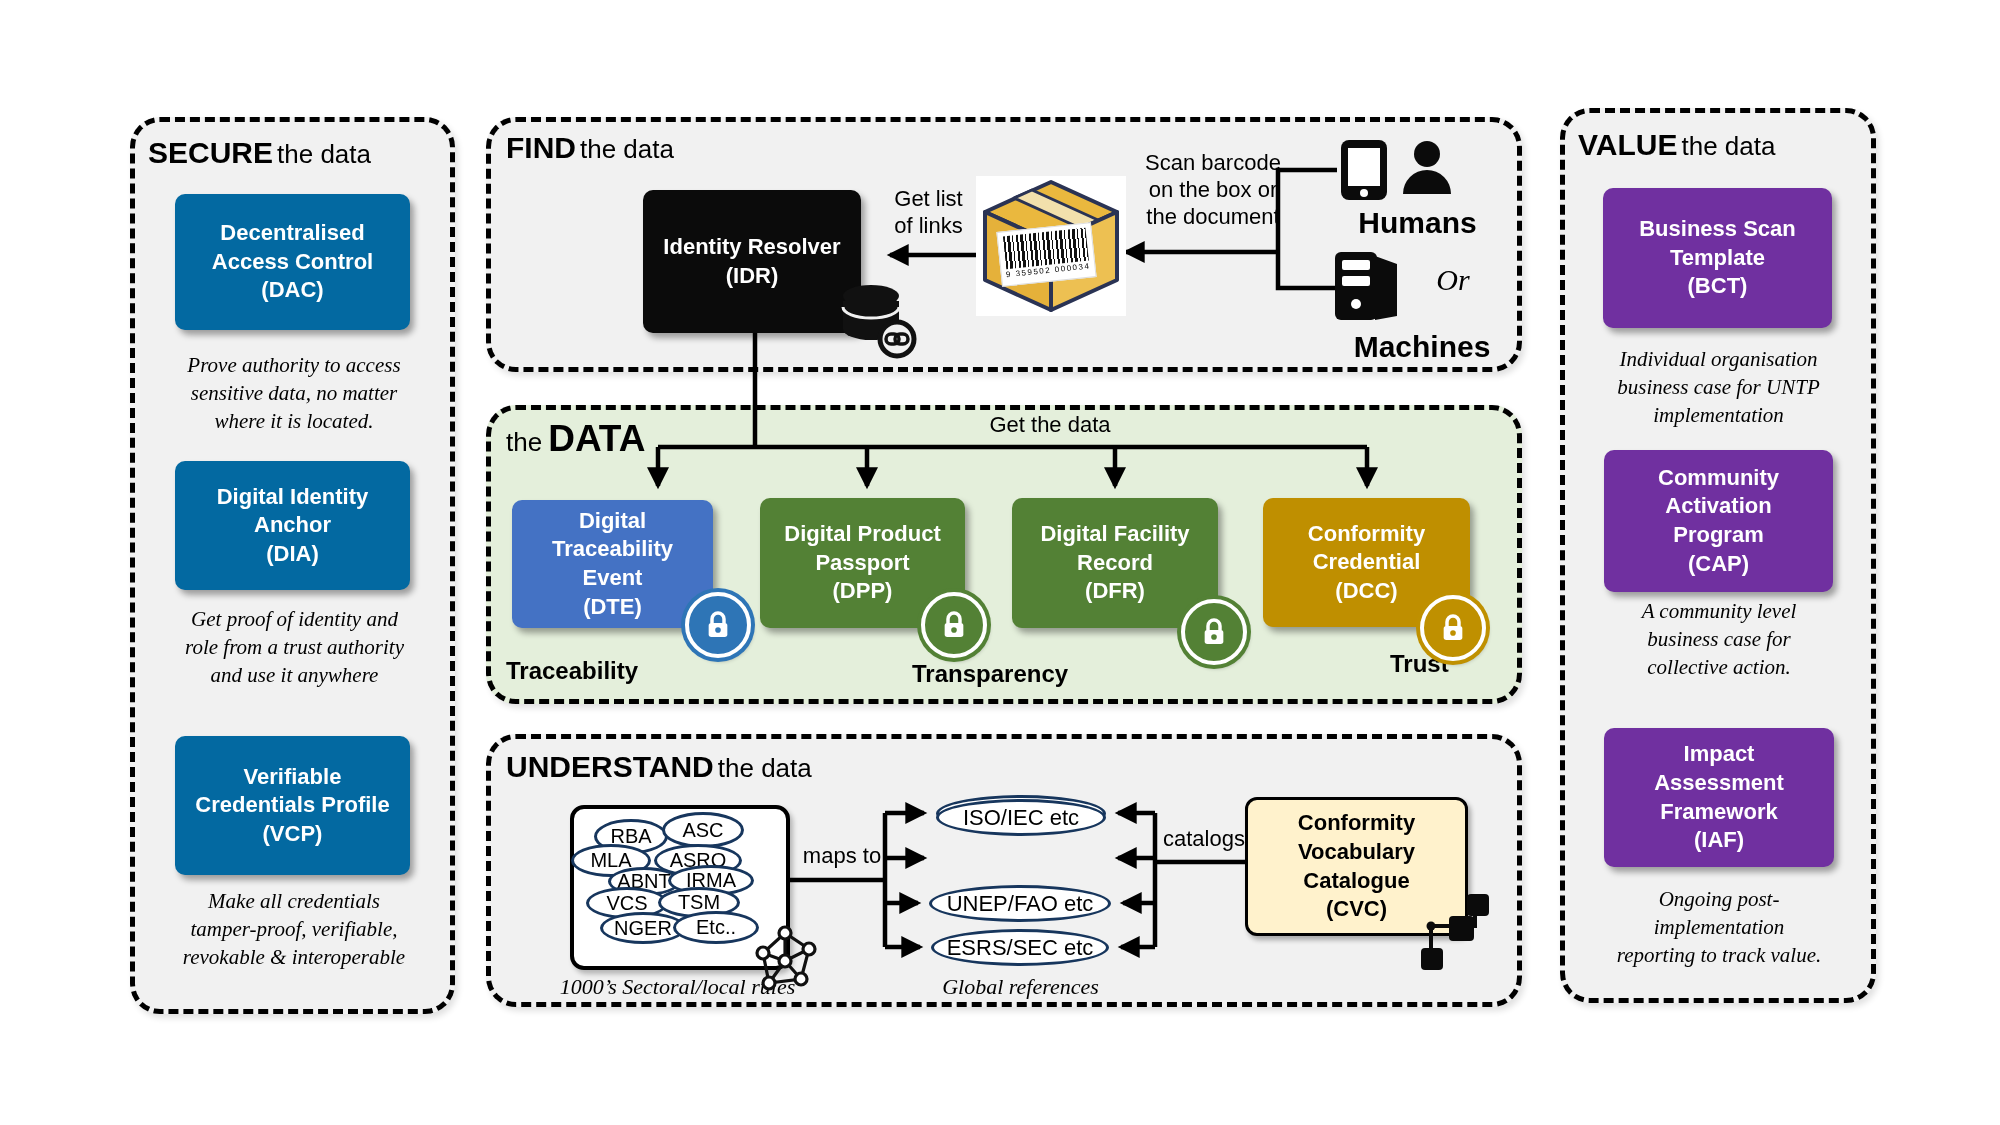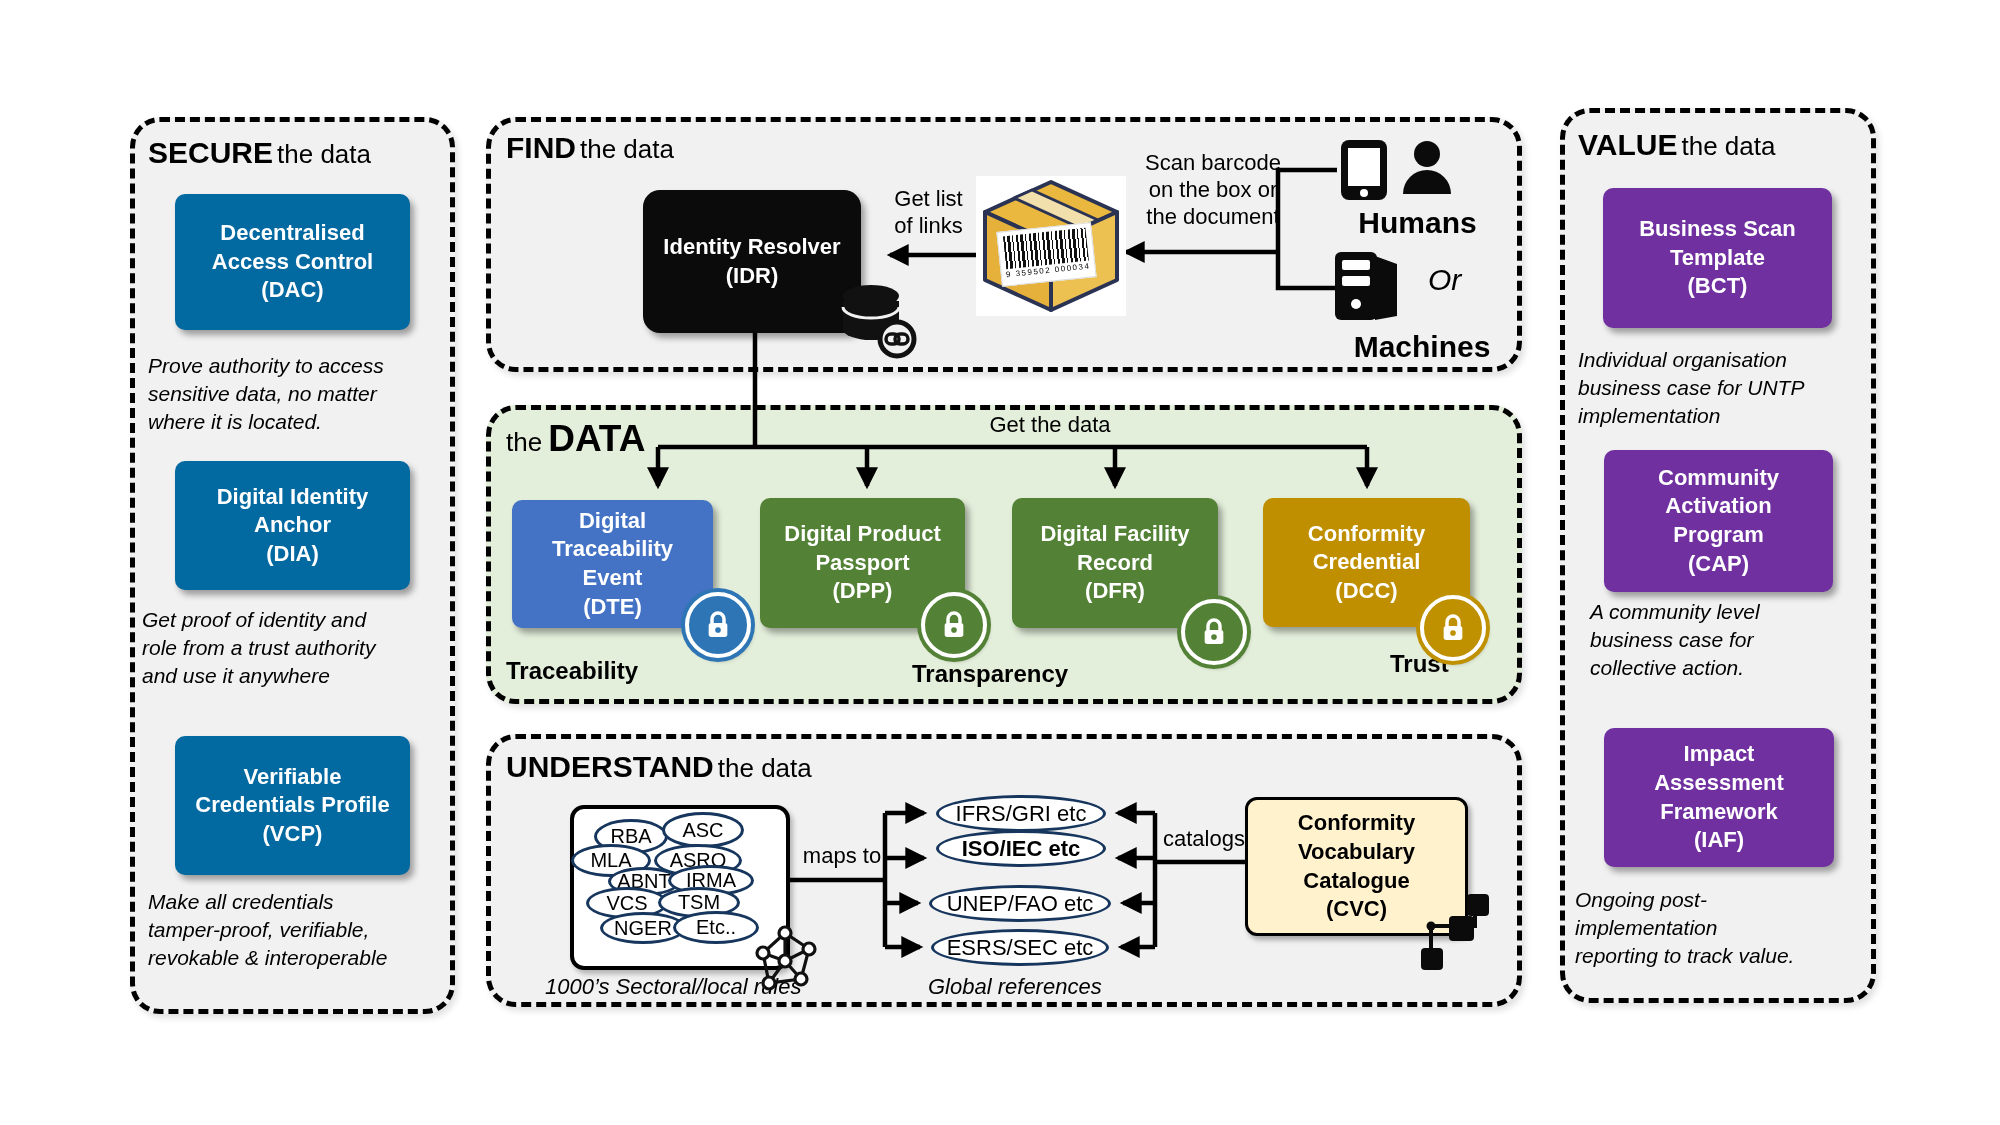--- a/index.html
+++ b/index.html
@@ -10,22 +10,22 @@
   .panel.green{background:#e4efdb;}
   .ptitle{position:absolute;font-size:26px;z-index:4;white-space:nowrap;}
   .ptitle b{font-size:30px;font-weight:700;}
   .ptitle .big{font-size:37px;font-weight:700;}
   .ptitle span{margin-left:4px;}
   .card{position:absolute;border-radius:10px;color:#fff;display:flex;align-items:center;justify-content:center;
         text-align:center;font-weight:700;font-size:22px;line-height:1.3;white-space:pre-line;
         box-shadow:4px 5px 6px rgba(0,0,0,.35);z-index:4;box-sizing:border-box;}
   .red{background:#0369a1;} .purple{background:#7030a0;} .blue{background:#4472c4;}
   .grn{background:#538135;} .gold{background:#bf8f00;} .blk{background:#0b0b0b;}
-  .desc{position:absolute;font-style:italic;font-size:21px;line-height:1.33;
-        white-space:pre-line;z-index:4;}
+  .desc{position:absolute;font-style:italic;font-size:21px;line-height:1.33;text-align:center;
+        white-space:pre-line;z-index:4;font-family:Liberation Serif, serif;}
   .lbl{position:absolute;font-size:22px;line-height:1.22;z-index:4;}
   .cap{position:absolute;font-weight:700;font-size:24px;z-index:4;white-space:nowrap;}
   .bold26{font-weight:700;font-size:30px;}
   .lock{position:absolute;width:58px;height:58px;border-radius:50%;border:4px solid #fff;
         display:flex;align-items:center;justify-content:center;z-index:6;}
   .bubble{position:absolute;border:3px solid #17365d;border-radius:50%;background:#fff;display:flex;
           align-items:center;justify-content:center;font-size:20px;z-index:5;box-sizing:border-box;}
   .gell{position:absolute;border:3px solid #17365d;border-radius:50%;background:#fff;display:flex;
         align-items:center;justify-content:center;font-size:22px;z-index:5;box-sizing:border-box;}
   .rulesbox{position:absolute;left:570px;top:805px;width:212px;height:157px;background:#fff;
@@ -102,21 +102,21 @@
   <div class="card red" style="left:175px;top:736px;width:235px;height:139px;">Verifiable
 Credentials Profile
 (VCP)</div>
   <div class="desc" style="left:148px;top:888px;width:292px;">Make all credentials
 tamper-proof, verifiable,
 revokable &amp; interoperable</div>
 
   <div class="ptitle" style="left:506px;top:131px;">
     <b>FIND</b><span>the data</span>
   </div>
-  <div class="card blk" style="left:643px;top:190px;width:218px;height:143px;border-radius:17px;">Identity Resolver
+  <div class="card blk" style="left:643px;top:190px;width:218px;height:143px;">Identity Resolver
 (IDR)</div>
 
   <svg class="icon" style="left:838px;top:283px;" width="82" height="78" viewBox="0 0 82 78">
     <ellipse cx="33" cy="13" rx="28" ry="11" fill="#111"></ellipse>
     <path d="M5,18 V46 A28,11 0 0 0 61,46 V18" fill="#111"></path>
     <path d="M5,24 A28,11 0 0 0 61,24" fill="none" stroke="#f1f1f1" stroke-width="3"></path>
     <circle cx="59" cy="56" r="17" fill="#f1f1f1" stroke="#111" stroke-width="5"></circle>
     <rect x="48" y="51" width="13" height="10" rx="5" fill="none" stroke="#111" stroke-width="3.5"></rect>
     <rect x="57" y="51" width="13" height="10" rx="5" fill="none" stroke="#111" stroke-width="3.5"></rect>
   </svg>
@@ -243,21 +243,21 @@
         <circle cx="16" cy="58" r="6"></circle>
         <circle cx="32" cy="36" r="6"></circle>
     </g>
   </svg>
 
   <div class="desc" style="left:545px;top:972px;width:265px;font-size:22px;">1000’s Sectoral/local rules</div>
 
   <div class="lbl" style="left:798px;top:843px;width:88px;text-align:center;">maps to</div>
 
   <div class="gell" style="left:936px;top:795px;width:170px;height:37px;">IFRS/GRI etc</div>
-  <div class="gell" style="left:936px;top:830px;width:170px;height:37px;font-weight:bold;">ISO/IEC etc</div>
+  <div class="gell" style="left:936px;top:799px;width:170px;height:37px;">ISO/IEC etc</div>
   <div class="gell" style="left:929px;top:885px;width:182px;height:37px;">UNEP/FAO etc</div>
   <div class="gell" style="left:931px;top:929px;width:178px;height:37px;">ESRS/SEC etc</div>
 
   <div class="desc" style="left:928px;top:972px;width:185px;font-size:22px;">Global references</div>
 
   <div class="lbl" style="left:1158px;top:826px;width:92px;text-align:center;">catalogs</div>
 
   <div class="cvc">Conformity
 Vocabulary
 Catalogue

